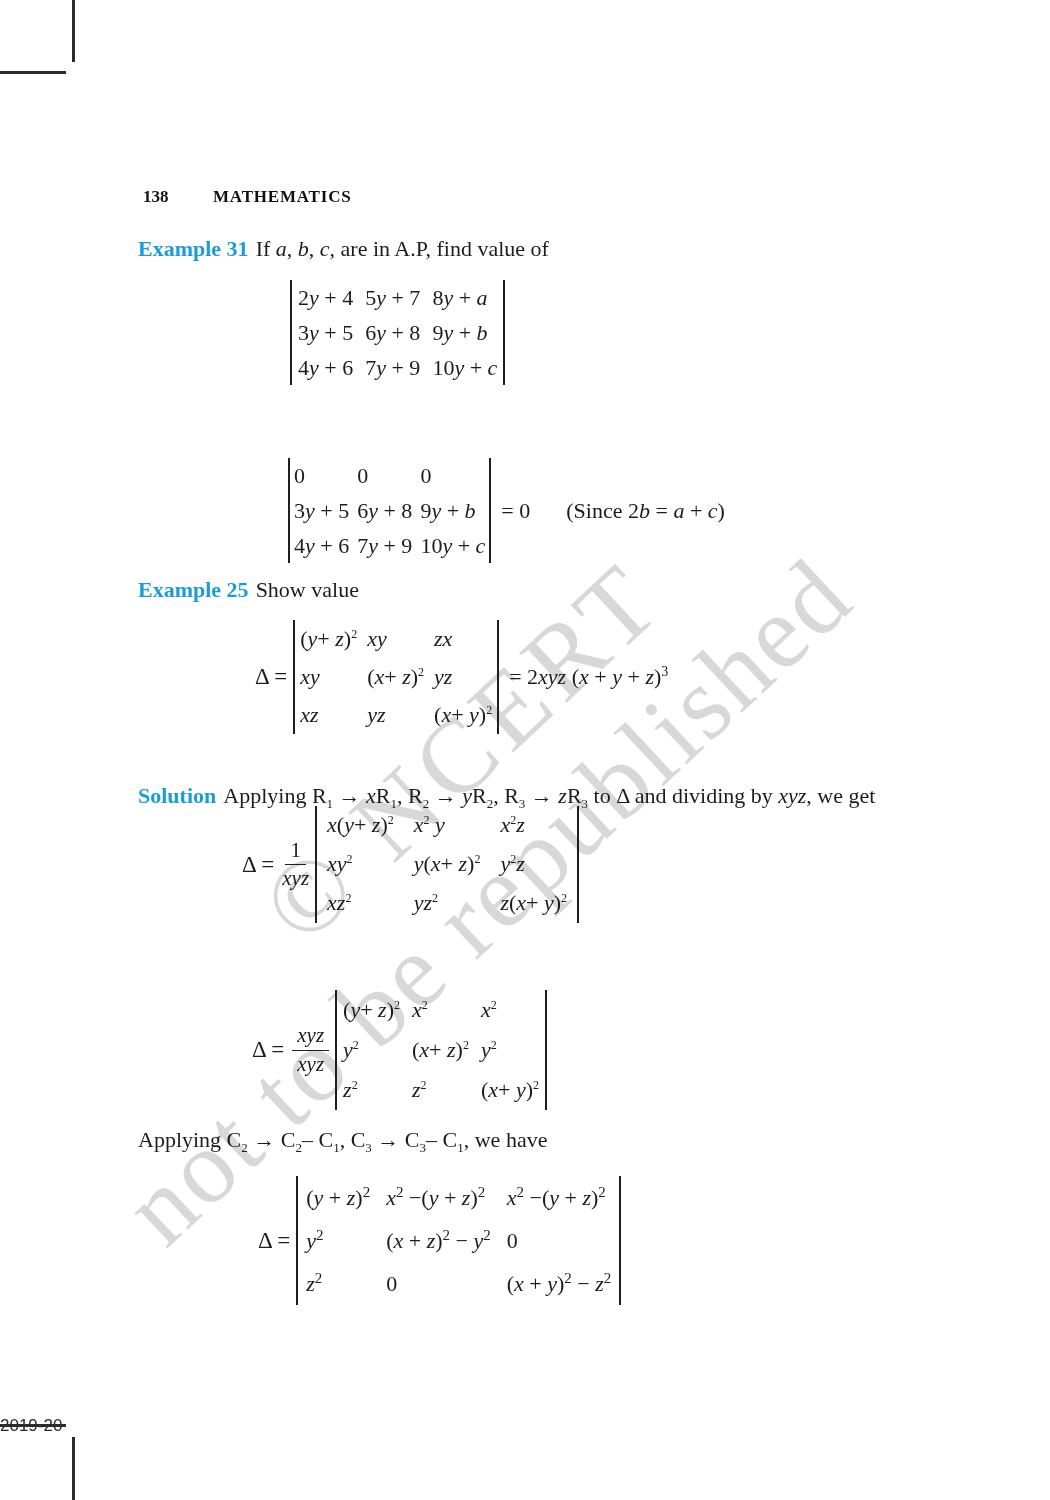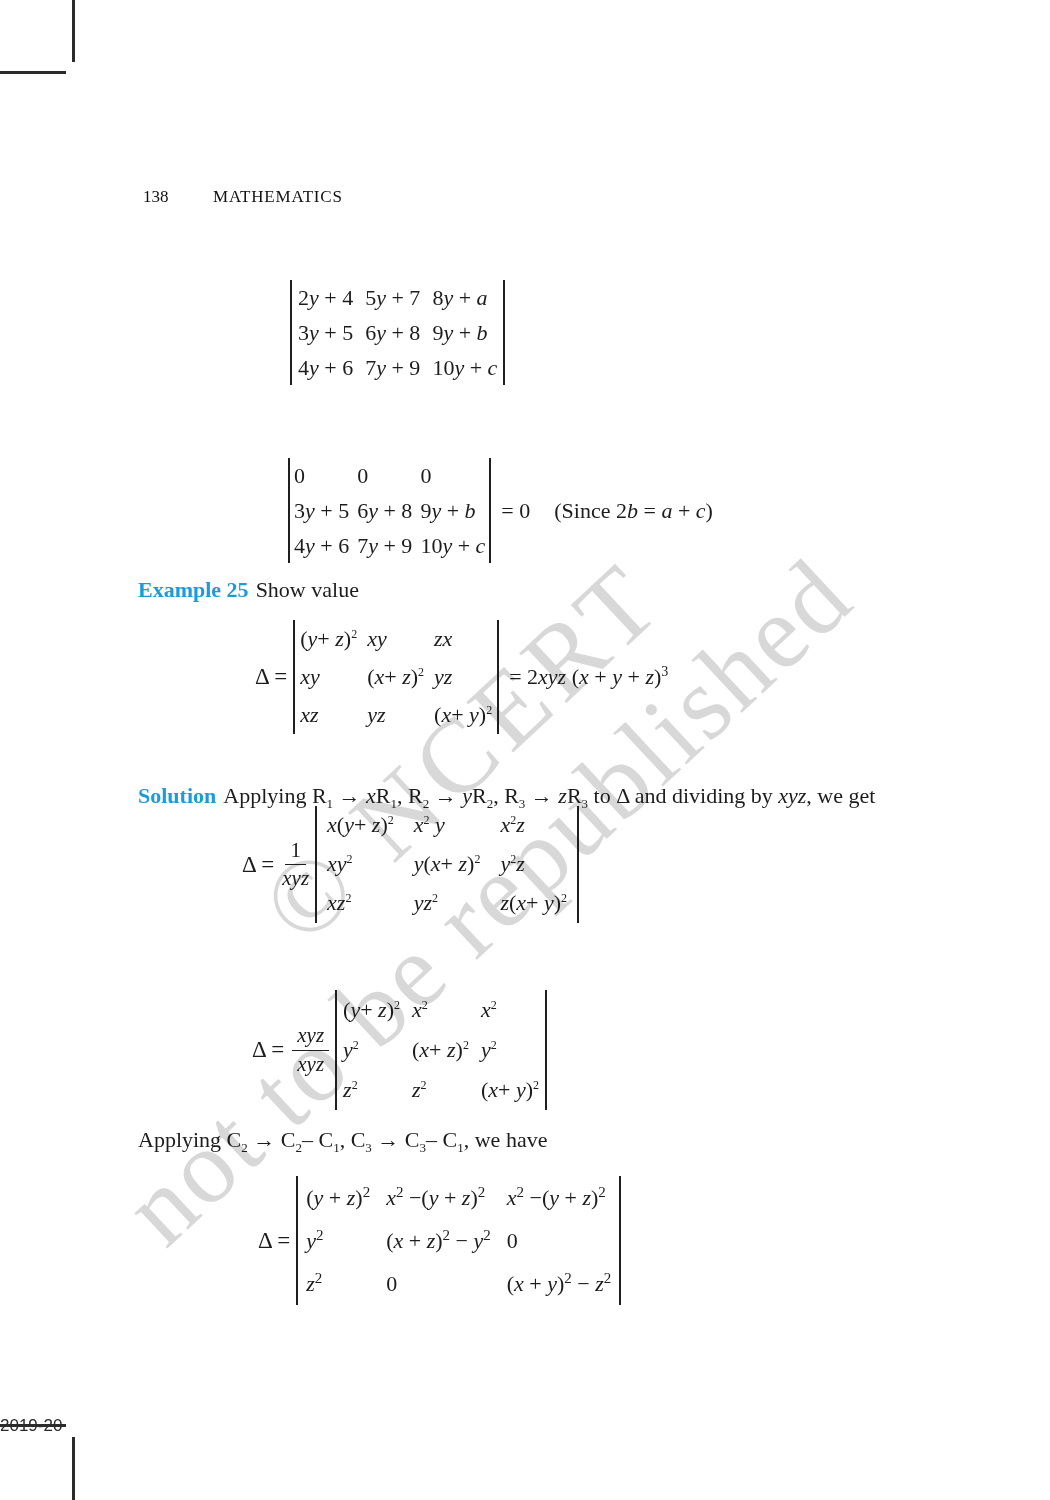--- a/index.html
+++ b/index.html
@@ -10,42 +10,42 @@
   .wm-line{position:absolute;font-family:"Liberation Serif",serif;color:#d8d8d8;white-space:nowrap;
            transform-origin:0 0;transform:rotate(-43deg);font-size:105px;letter-spacing:3px;z-index:0;}
   #wm1{left:238px;top:878px;letter-spacing:8px;}
   #wm2{left:100px;top:1180px;}
 
   
   .crop{position:absolute;background:#2b2b2b;z-index:2;}
 
   .content{position:absolute;inset:0;z-index:1;}
 
-  .runhead{position:absolute;left:143px;top:187px;font-size:17px;display:flex;color:#111;}
+  .runhead{position:absolute;left:143px;top:187px;font-size:17px;display:flex;color:#111;font-weight:bold;}
   .runhead .pgnum{width:70px;}
   .runhead .rhtitle{letter-spacing:0.8px;}
 
   .para{position:absolute;left:138px;font-size:22px;white-space:nowrap;color:#1c1c1c;}
   .para .lbl{color:#1b9cd9;font-weight:bold;margin-right:7px;}
   .para sub{font-size:13px;}
   .para i, .display i{font-style:italic;}
 
   .display{position:absolute;display:flex;align-items:center;font-size:22px;color:#1c1c1c;}
   .display sup{font-size:12px;}
   #d6 sup{font-size:15px;}
   .delta{font-size:23px;margin-right:6px;white-space:nowrap;}
 
   table.det{border-collapse:collapse;border-left:2px solid #1f1f1f;border-right:2px solid #1f1f1f;}
   table.det td{text-align:left;vertical-align:middle;line-height:1;white-space:nowrap;}
   .h35 td{height:35px;} .h38 td{height:38px;} .h39 td{height:39px;} .h40 td{height:40px;} .h43 td{height:43px;}
   .pad4 td{padding:0 4px;} .pad5 td{padding:0 5px;} .pad6 td{padding:0 6px;} .pad8 td{padding:0 8px;} .pad2 td{padding:0 10px;}
 
   .after{margin-left:10px;white-space:nowrap;}
   .after sup{font-size:14px;}
-  .note{margin-left:24px;white-space:nowrap;}
+  .note{margin-left:36px;white-space:nowrap;}
 
   .frac{display:inline-flex;flex-direction:column;align-items:center;margin:0 6px 0 2px;line-height:1.1;font-size:21px;}
   .frac .num{border-bottom:1.6px solid #1f1f1f;padding:0 5px 2px;}
   .frac .den{padding-top:2px;}
 
   .footer{position:absolute;left:0;right:0;top:1416px;
           font-family:"Liberation Sans","DejaVu Sans",sans-serif;font-size:17px;color:#2a2a2a;}
 </style>
 </head>
 <body>
@@ -62,20 +62,23 @@
   <div class="crop" style="left:0;top:1424px;width:66px;height:3px;"></div>
   <div class="crop" style="left:72px;top:1437px;width:3px;height:63px;"></div>
 
   <div class="content">
 
     <div class="runhead">
       <span class="pgnum">138</span>
       <span class="rhtitle">MATHEMATICS</span>
     </div>
 
+    <div class="para" style="top:236px;">
+      <b class="lbl">Example 31</b><span>If <i>a</i>, <i>b</i>, <i>c</i>, are in A.P, find value of</span>
+    </div>
 
     <div class="display" style="left:290px;top:280px;">
       <table class="det h35 pad6">
           <tbody>
         <tr>
           <td>2<i>y</i> + 4</td>
           <td>5<i>y</i> + 7</td>
           <td>8<i>y</i> + <i>a</i></td>
         </tr>
         <tr>

